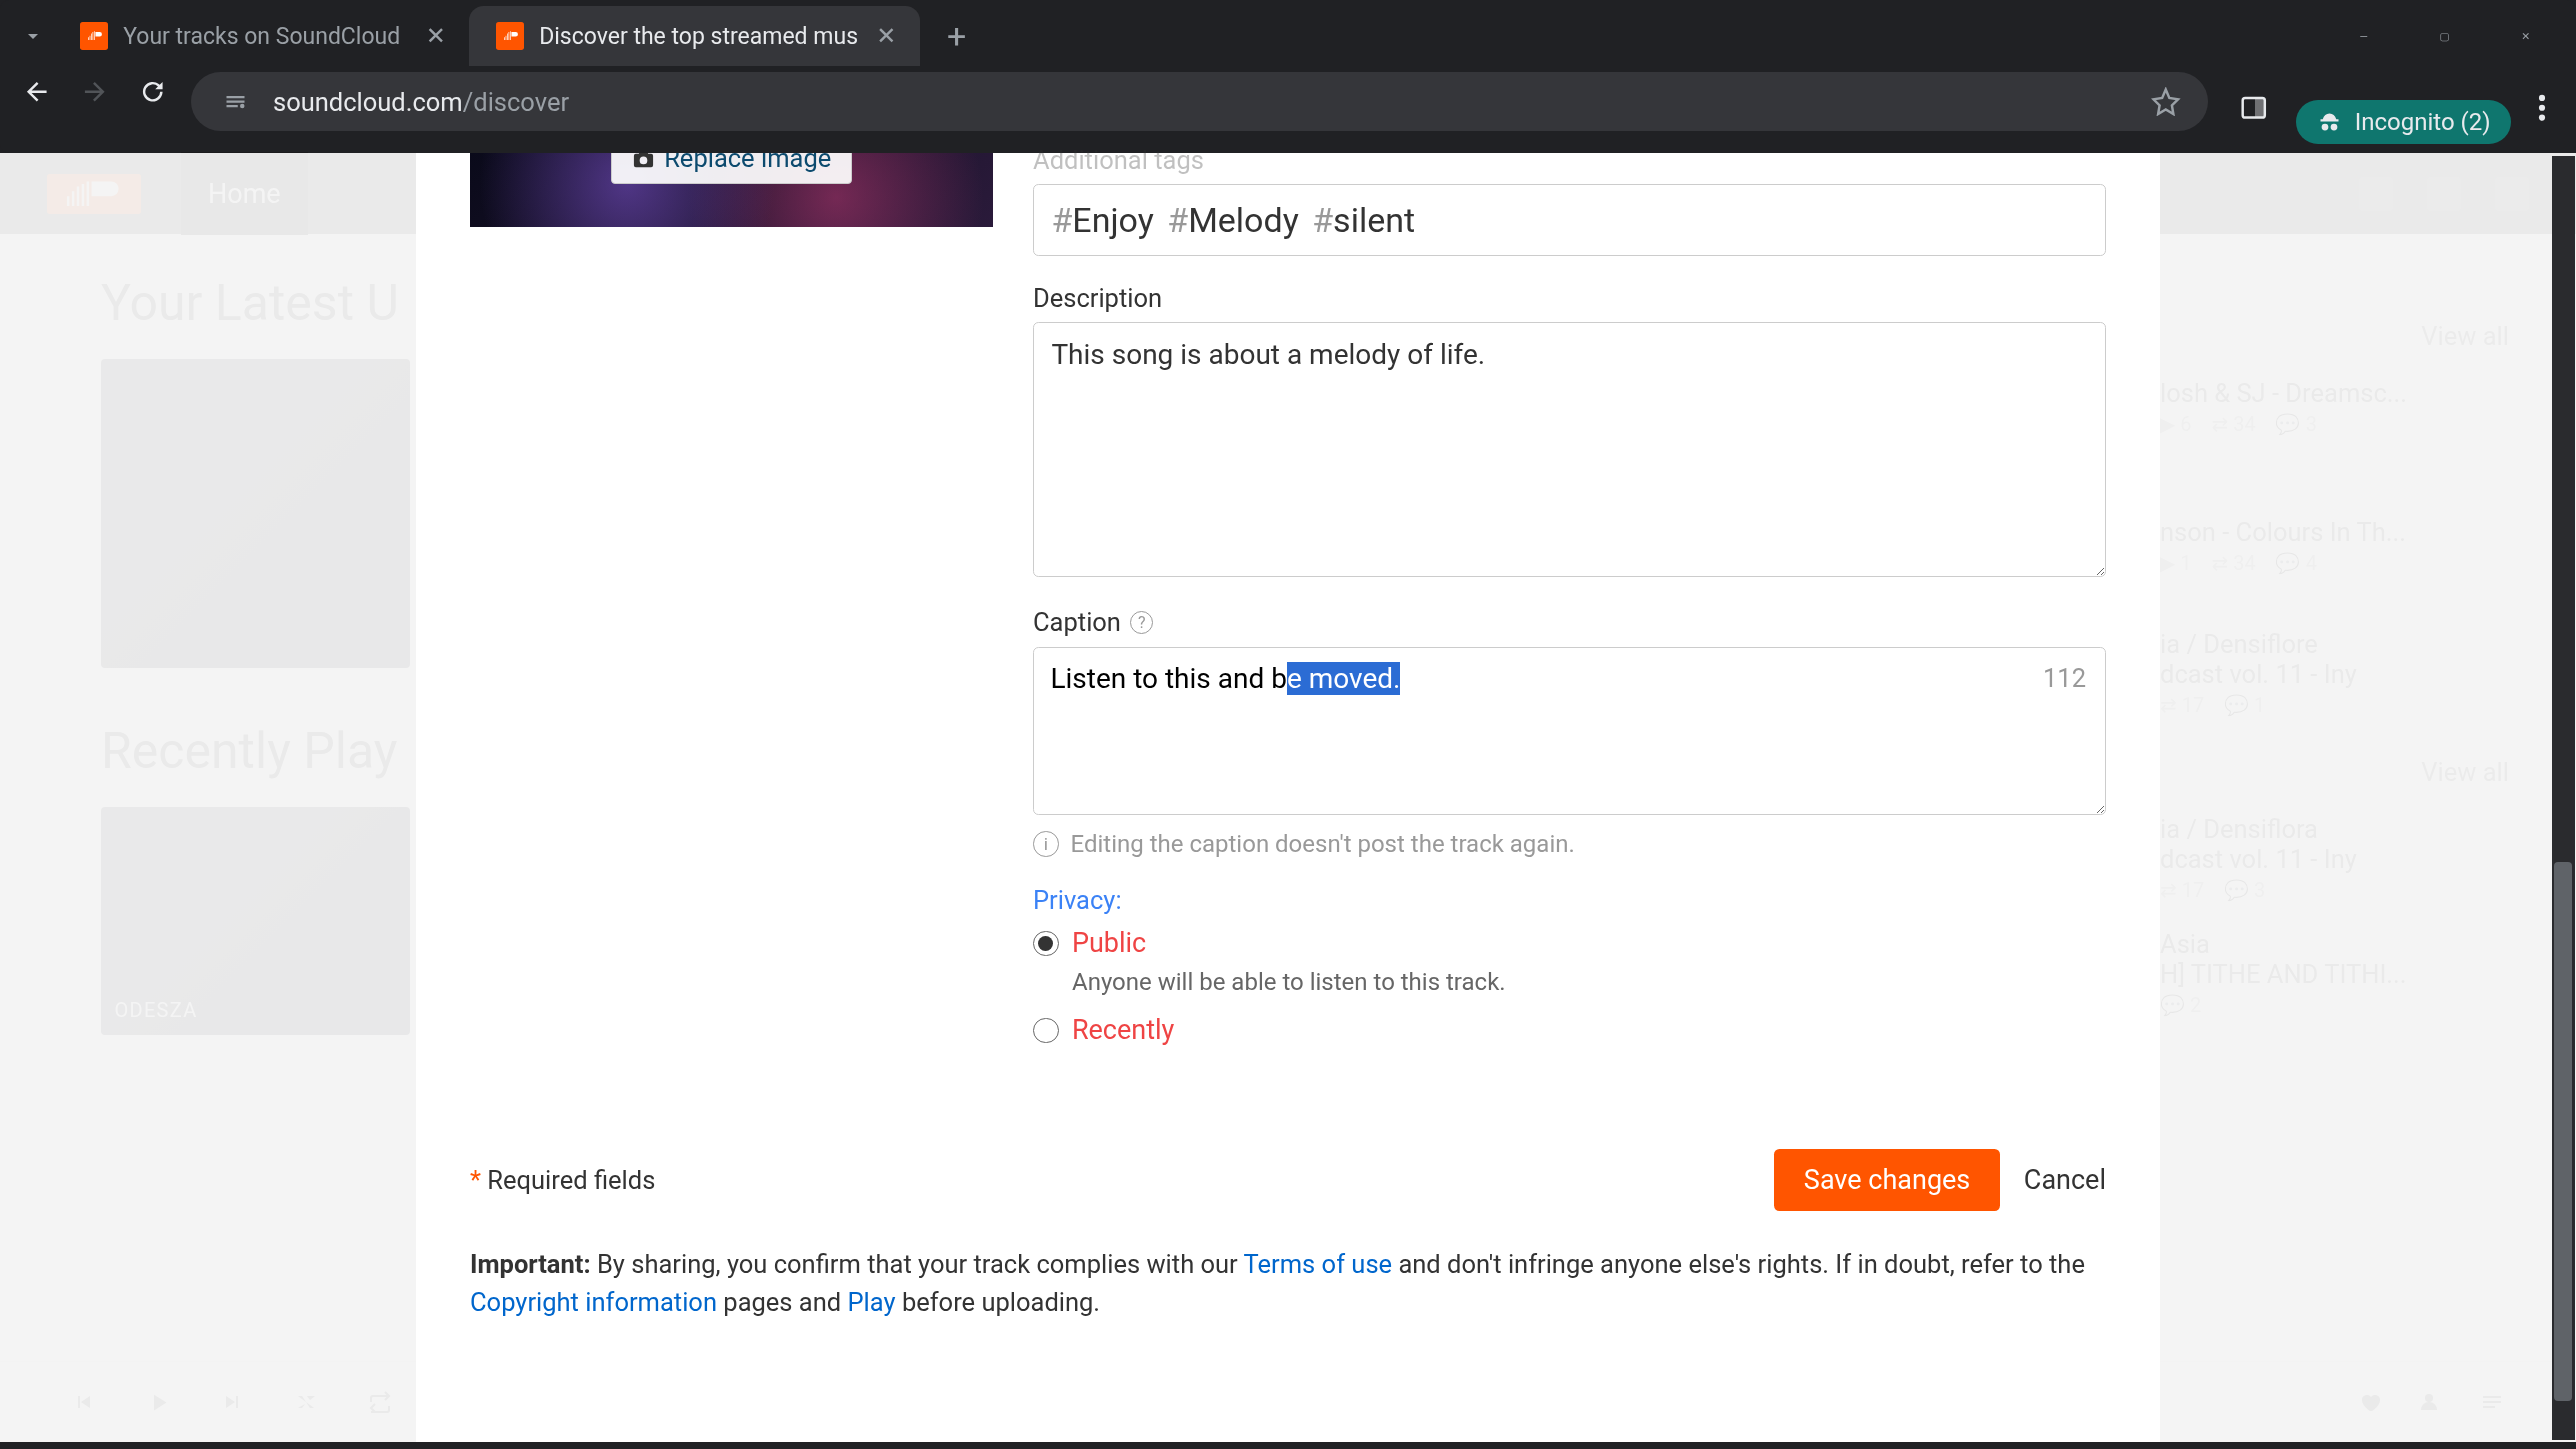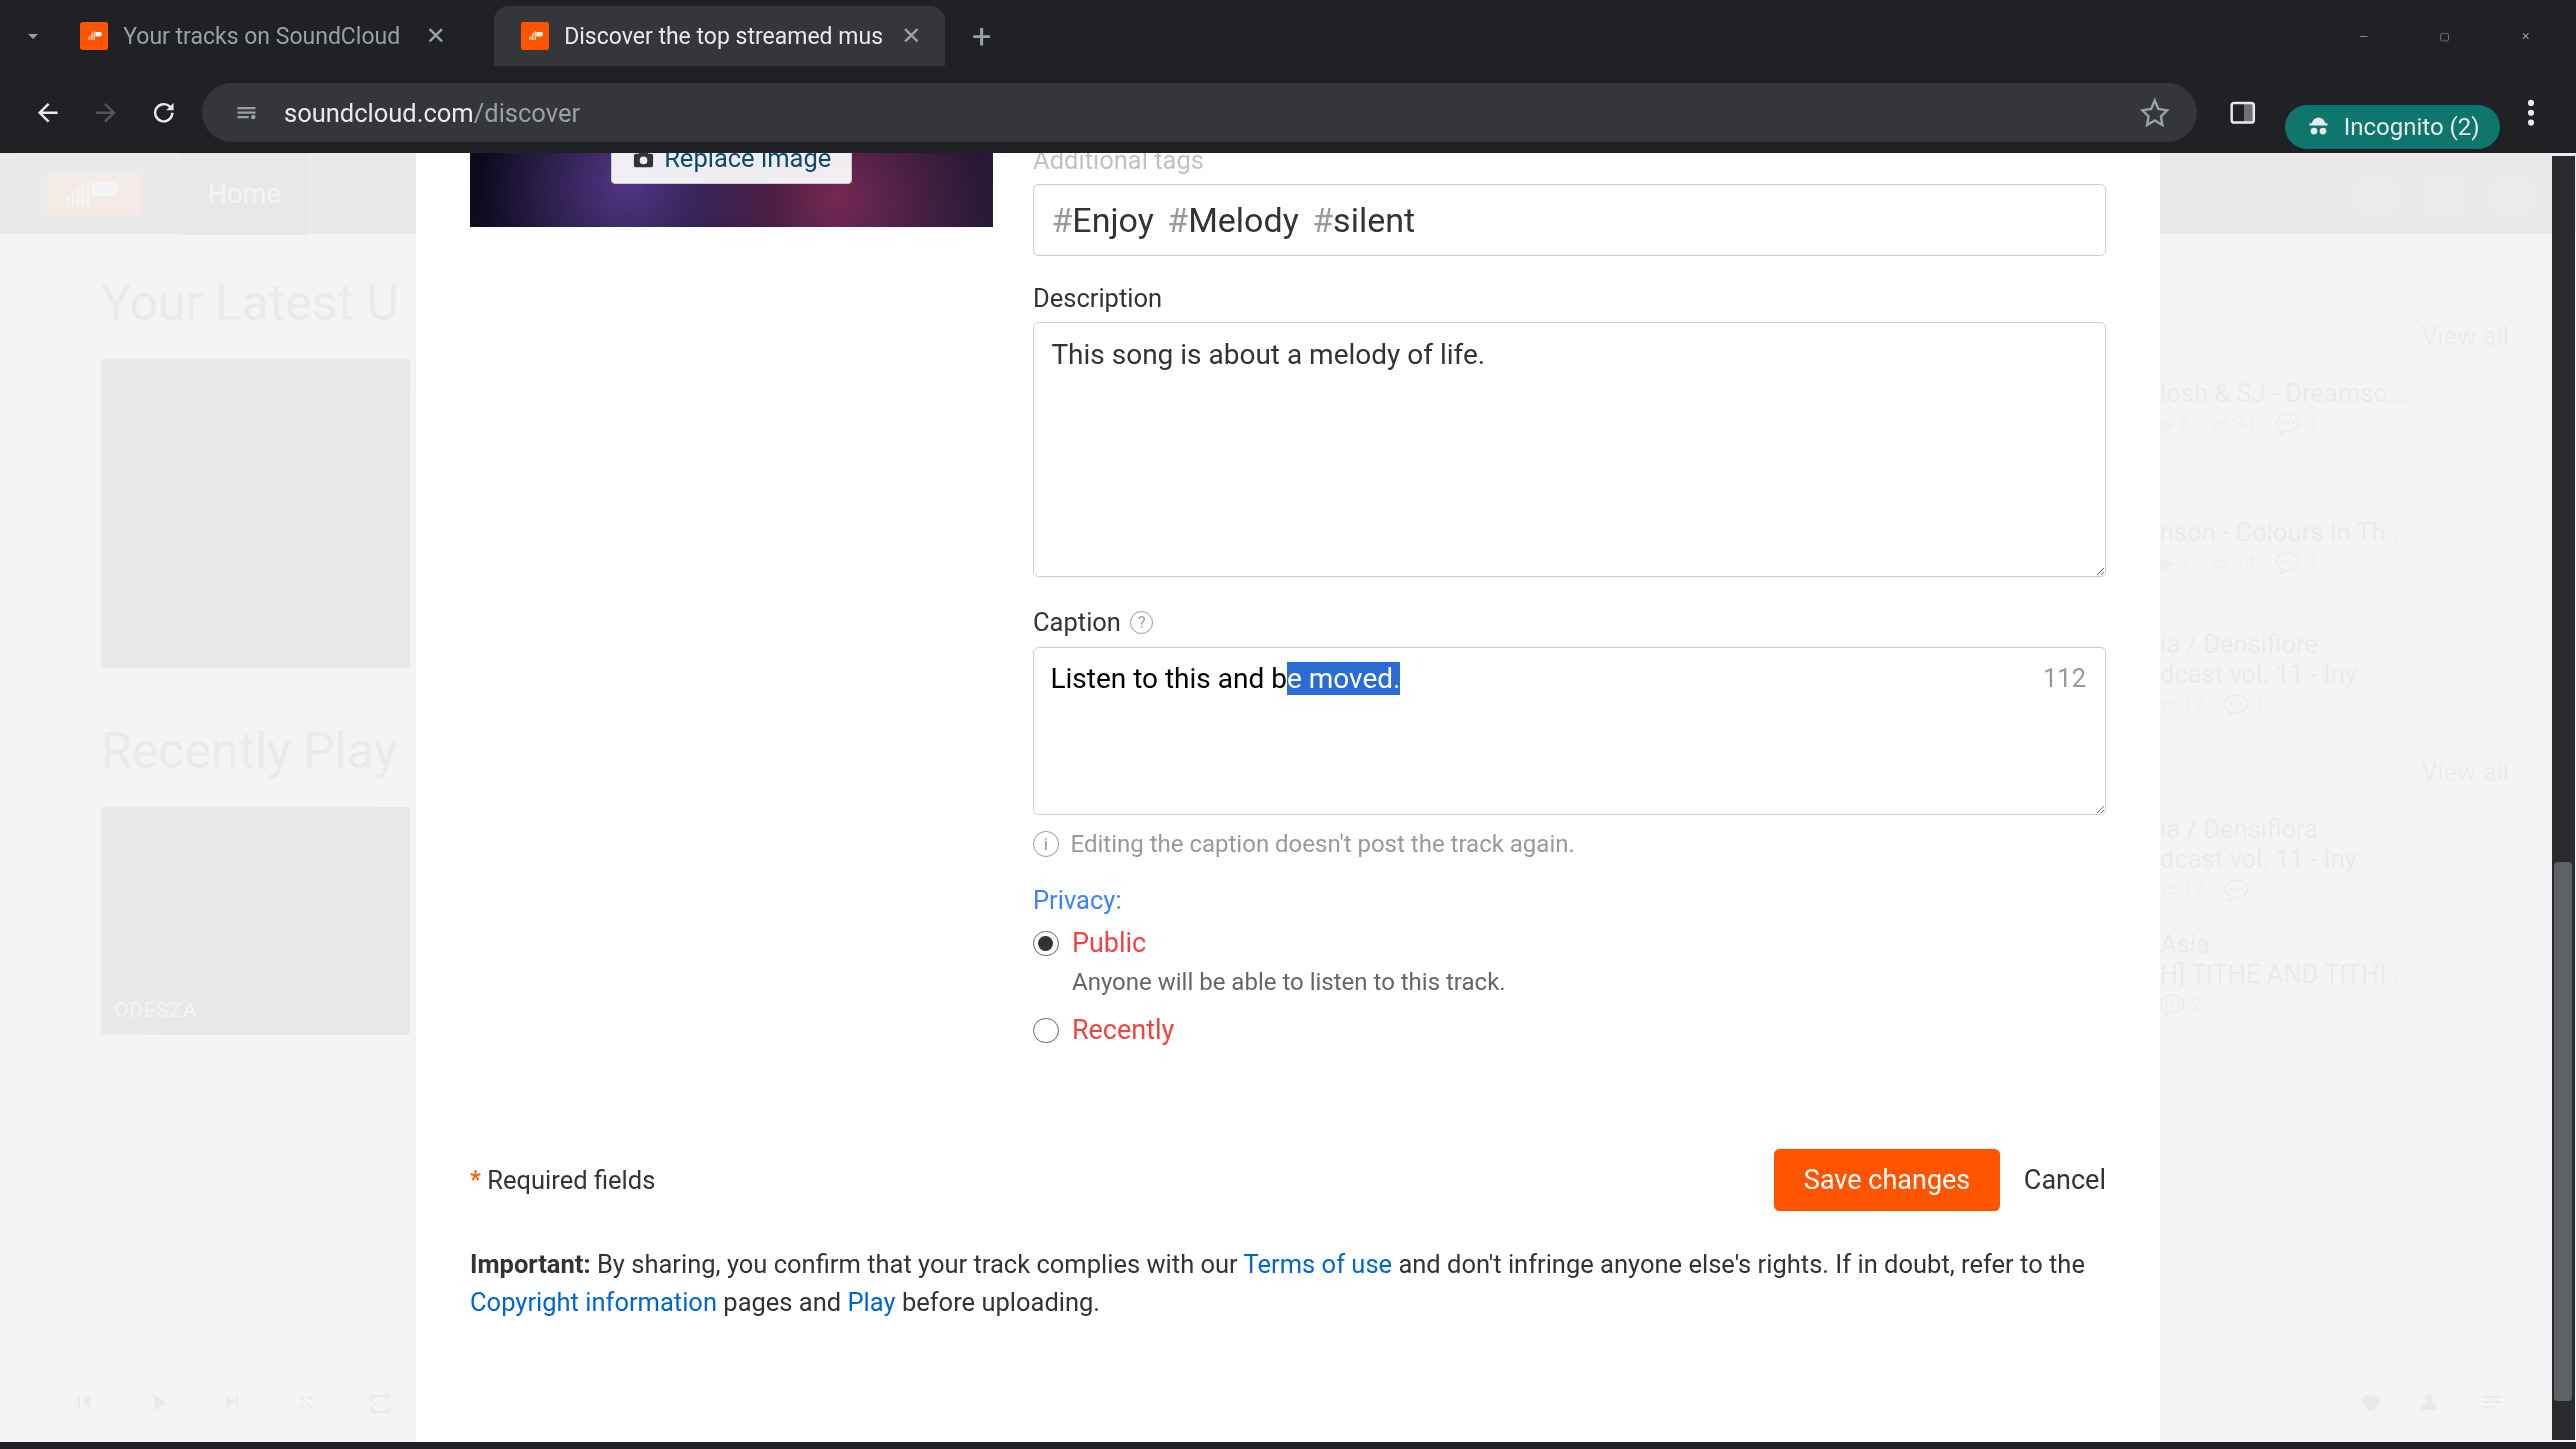--- a/index.html
+++ b/index.html
@@ -4,30 +4,30 @@
 <style>
   * { margin: 0; padding: 0; box-sizing: border-box; font-family: -apple-system, BlinkMacSystemFont, "Segoe UI", Roboto, Arial, sans-serif; }
   body { background: #202124; width: 2576px; height: 1449px; overflow: hidden; position: relative; }
 
   
   .browser-chrome { background: #202124; border-radius: 9px; }
   .tab-bar { display: flex; align-items: center; height: 72px; padding: 0 13.4px; gap: 0; }
   .tab-dropdown { width: 40px; height: 40px; display: flex; align-items: center; justify-content: center; color: #9aa0a6; }
   .tab { display: flex; align-items: center; height: 60px; padding: 0 20px 0 27px; border-radius: 14.8px 14.8px 0 0; gap: 14.8px; font-size: 23px; color: #e8eaed; max-width: 483px; min-width: 416px; }
   .tab.inactive { background: transparent; color: #9aa0a6; }
-  .tab.active { background: #35363a; margin-left: 25px; }
+  .tab.active { background: #35363a; }
   .tab-favicon { width: 28px; height: 28px; background: #f50; border-radius: 2.7px; display: flex; align-items: center; justify-content: center; }
   .tab-favicon svg { width: 17.4px; height: 17.4px; fill: #fff; }
   .tab-title { flex: 1; white-space: nowrap; overflow: hidden; text-overflow: ellipsis; }
   .tab-close { color: #9aa0a6; width: 27px; height: 27px; display: flex; align-items: center; justify-content: center; font-size: 24px; }
   .new-tab { color: #9aa0a6; width: 47px; height: 47px; display: flex; align-items: center; justify-content: center; font-size: 34px; margin-left: 13.4px; }
   .window-controls { margin-left: auto; display: flex; gap: 47px; color: #9aa0a6; padding-right: 20px; }
   .window-controls span { width: 34px; text-align: center; }
 
-  .addr-bar { display: flex; align-items: center; height: 81px; padding: 0 28px; gap: 18px; }
+  .addr-bar { display: flex; align-items: flex-start; height: 81px; padding: 0 17px; gap: 18px; }
   .nav-btn { width: 40px; height: 40px; color: #9aa0a6; display: flex; align-items: center; justify-content: center; }
   .nav-btn.disabled { opacity: 0.4; }
   .url-field { flex: 1; background: #35363a; border-radius: 40px; height: 59px; display: flex; align-items: center; padding: 0 27px; gap: 20px; color: #e8eaed; font-size: 25.5px; }
   .url-field .site-chip { width: 35px; height: 35px; display: flex; align-items: center; justify-content: center; color: #9aa0a6; }
   .url-text { flex: 1; }
   .url-text .domain { color: #e8eaed; }
   .url-text .path { color: #9aa0a6; }
   .star-icon { color: #9aa0a6; }
   .right-icons { display: flex; align-items: center; gap: 27px; color: #e8eaed; padding: 0 13.4px; }
   .incognito-badge { display: flex; align-items: center; gap: 12px; background: #0f766e; border-radius: 34px; padding: 8px 20px; font-size: 24px; margin-top: 28px; }

